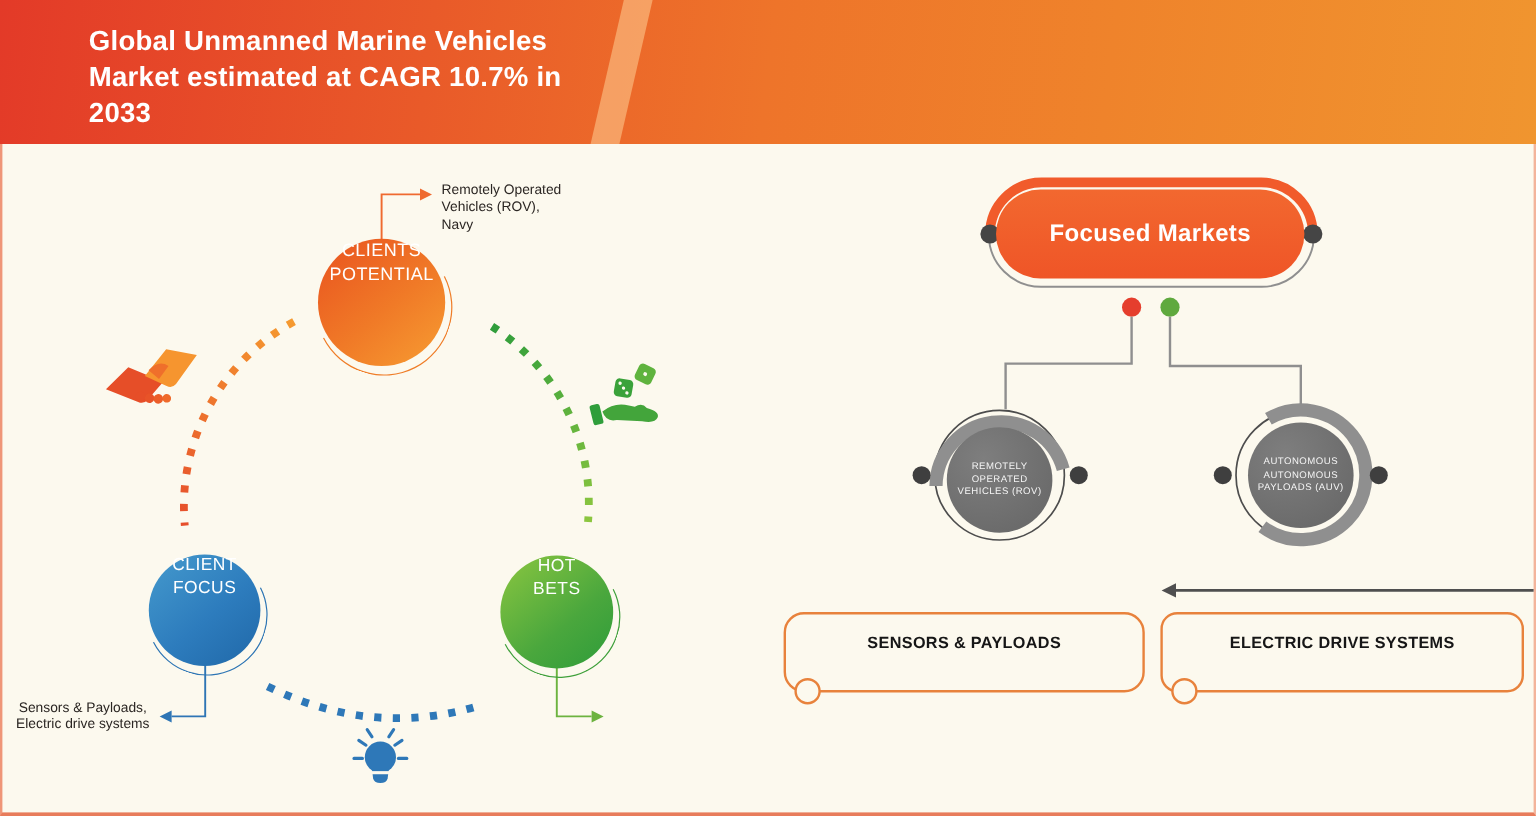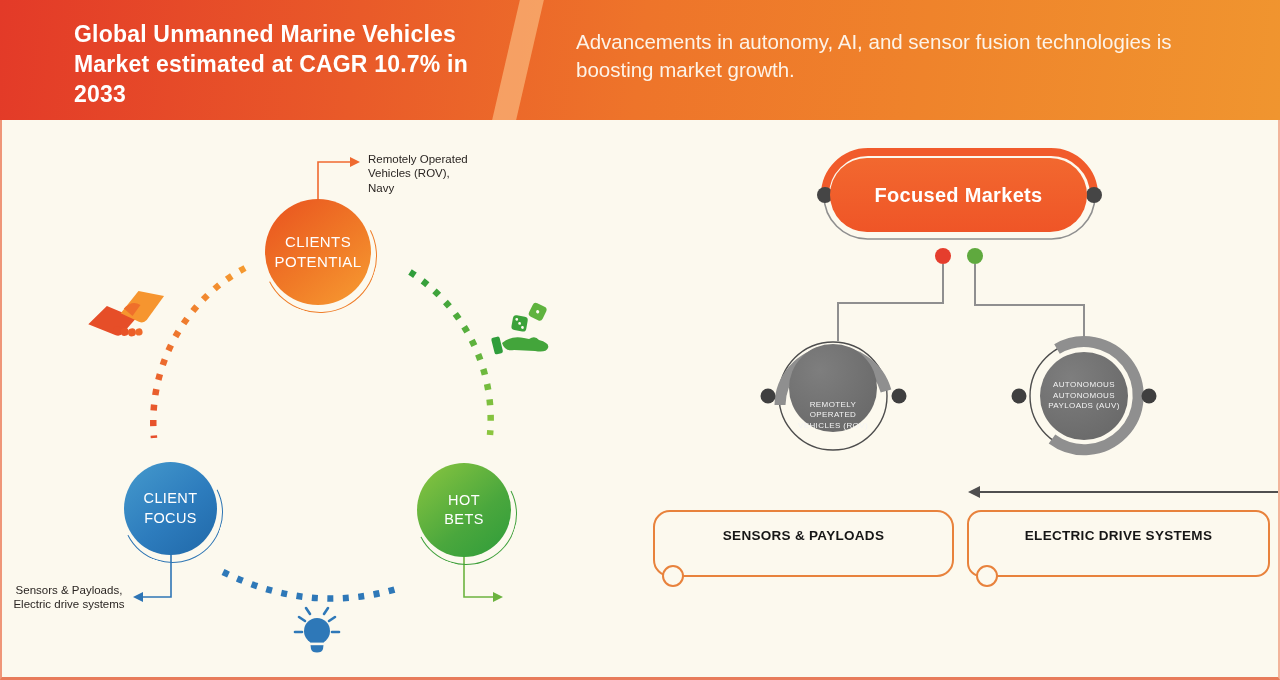--- a/index.html
+++ b/index.html
@@ -28,21 +28,21 @@
   }
   
   .content{
     position:absolute;left:0;top:120px;width:1280px;height:560px;
     background:#fcf9ee;overflow:hidden;
     border-left:2px solid #ef9678;border-right:2px solid #f3b49b;border-bottom:3px solid #e87c5b;
   }
   .overlay{position:absolute;left:0;top:0;width:1280px;height:560px;}
   
   .bubble{
-    position:absolute;border-radius:50%;display:flex;align-items:center;justify-content:center;
+    position:absolute;border-radius:50%;display:flex;justify-content:center;
     text-align:center;color:#ffffff;letter-spacing:.4px;
   }
   .bubble::after{
     content:"";position:absolute;left:-4px;top:-4px;right:-4px;bottom:-4px;border-radius:50%;
     border:1.7px solid transparent;transform:translate(2px,4px) rotate(18deg);
   }
   .bubble .bl{display:block;line-height:1.32;}
   .bubble-orange{
     left:263px;top:79px;width:106px;height:106px;font-size:15px;
     background:linear-gradient(140deg,#e9521f 0%,#f07a27 55%,#f79d32 100%);
@@ -72,21 +72,21 @@
     color:#ffffff;font-size:20px;font-weight:bold;letter-spacing:.3px;
   }
   
   .gcircle{
     position:absolute;width:88px;height:88px;border-radius:50%;
     background:radial-gradient(circle at 35% 30%,#7e7e7e 0%,#6b6b6b 75%);
     display:flex;align-items:center;justify-content:center;text-align:center;
     color:#f4f4f4;font-size:8px;letter-spacing:.4px;line-height:1.35;
   }
   .gcircle .bl{display:block;}
-  .gcircle-rov{left:787px;top:224px;align-items:flex-end;}
+  .gcircle-rov{left:787px;top:236px;}
   .gcircle-auv{left:1038px;top:232px;}
   
   .opp-heading{
     position:absolute;left:651px;top:356px;color:#3b3b3b;
     font-size:16.5px;letter-spacing:.2px;font-weight:normal;
   }
   .opp-box{
     position:absolute;top:390px;height:67px;border:2px solid #e8823c;border-radius:14px;
     background:transparent;display:flex;justify-content:center;align-items:flex-start;
     padding-top:16px;color:#161616;font-size:13.5px;font-weight:bold;letter-spacing:.3px;
@@ -99,21 +99,20 @@
   }
 </style>
 </head>
 <body>
 
 <div class="stage">
 
   <div class="banner">
     <div class="banner-stripe"></div>
     <div class="banner-title">Global Unmanned Marine Vehicles Market estimated at CAGR 10.7% in 2033</div>
-    <div class="banner-sub">Advancements in autonomy, AI, and sensor fusion technologies is boosting market growth.</div>
   </div>
 
   <div class="content">
 
     <svg class="overlay" viewBox="0 0 1280 560">
       <defs>
         <linearGradient id="arcOrange" gradientUnits="userSpaceOnUse" x1="243" y1="148" x2="152" y2="318">
           <stop offset="0" stop-color="#f59a30"></stop>
             <stop offset="1" stop-color="#e64e2b"></stop>
         </linearGradient>

